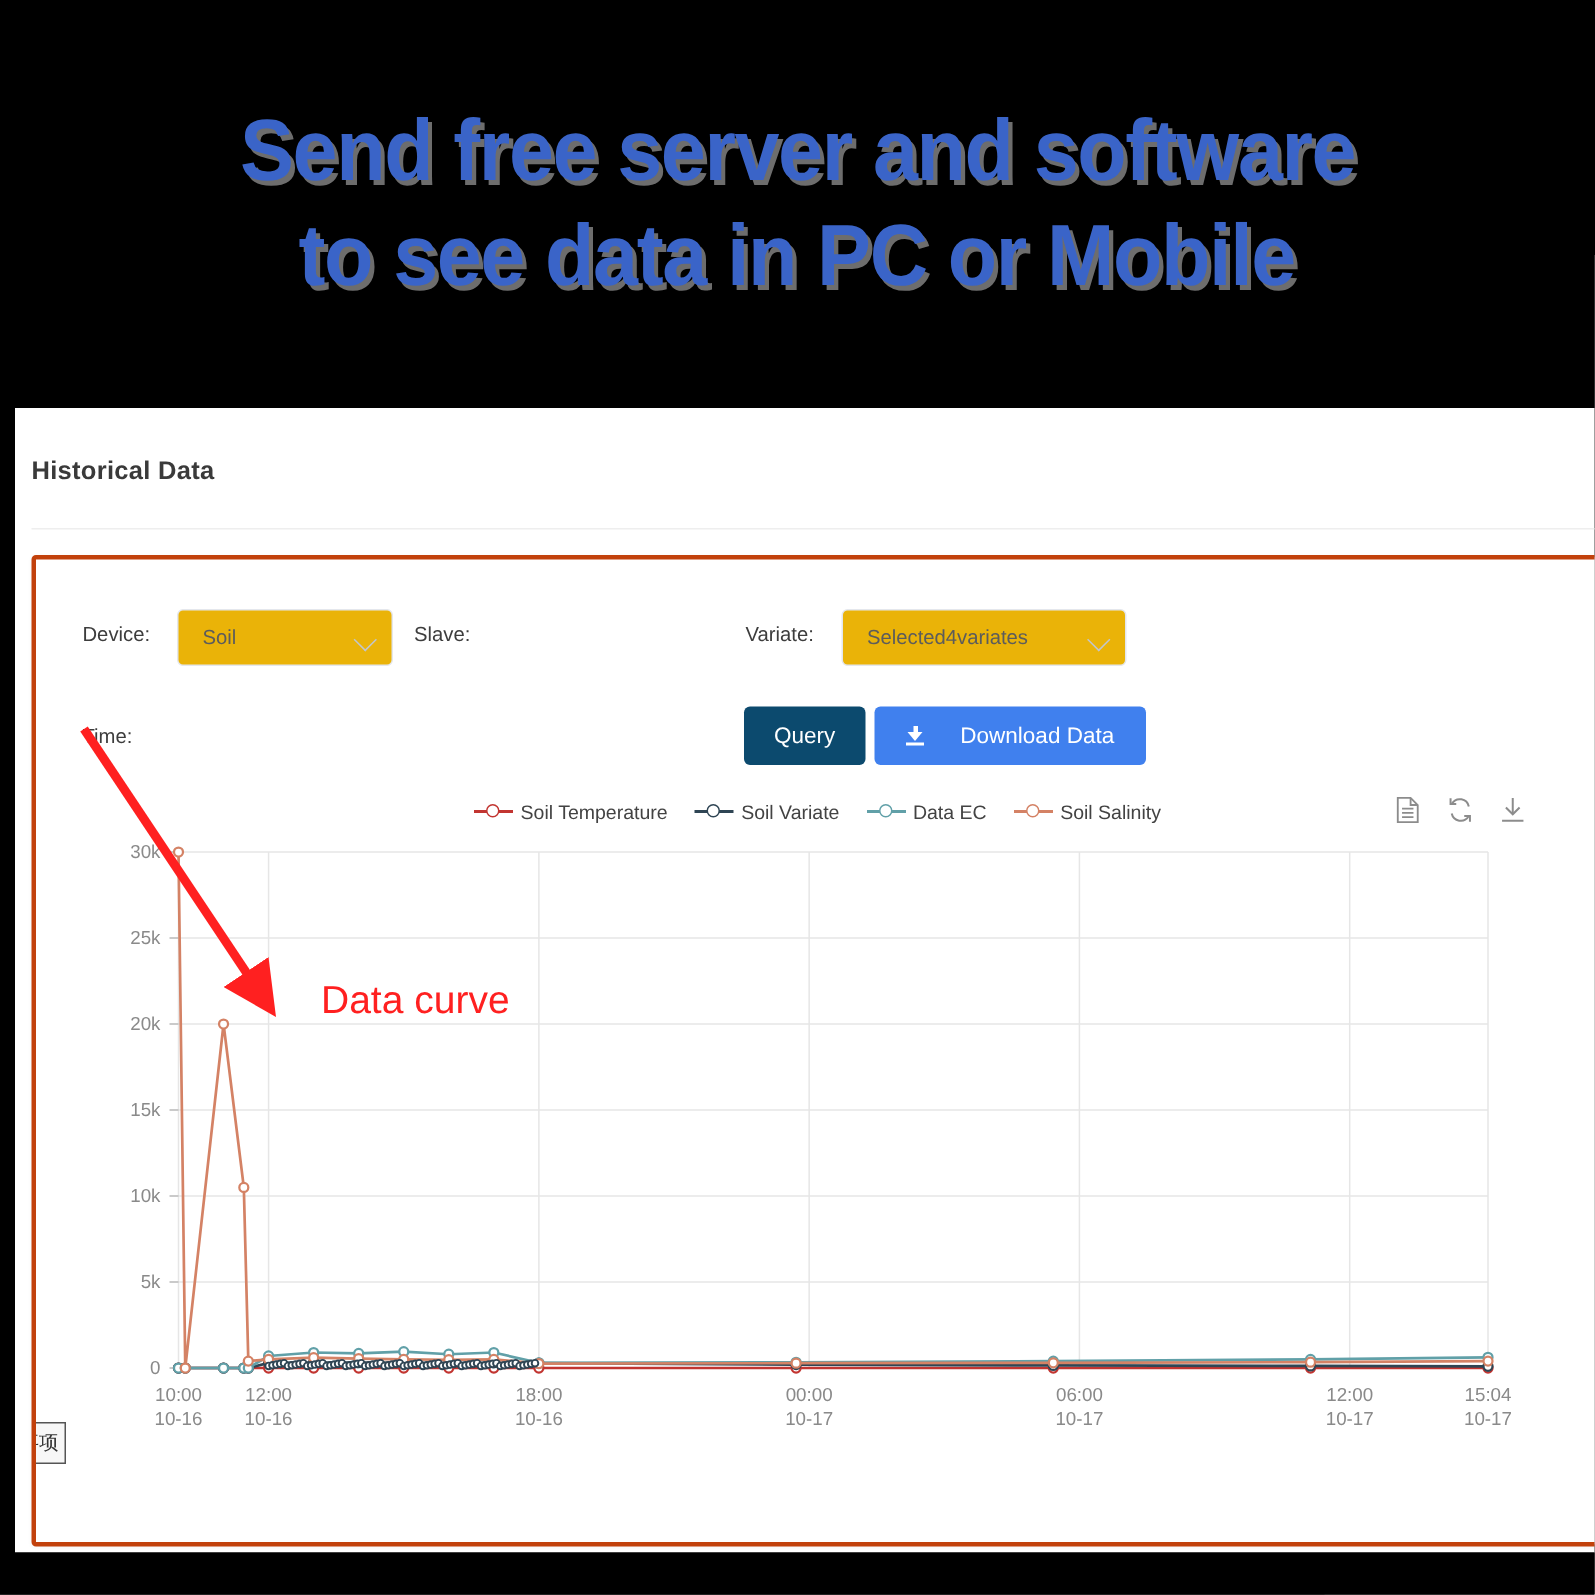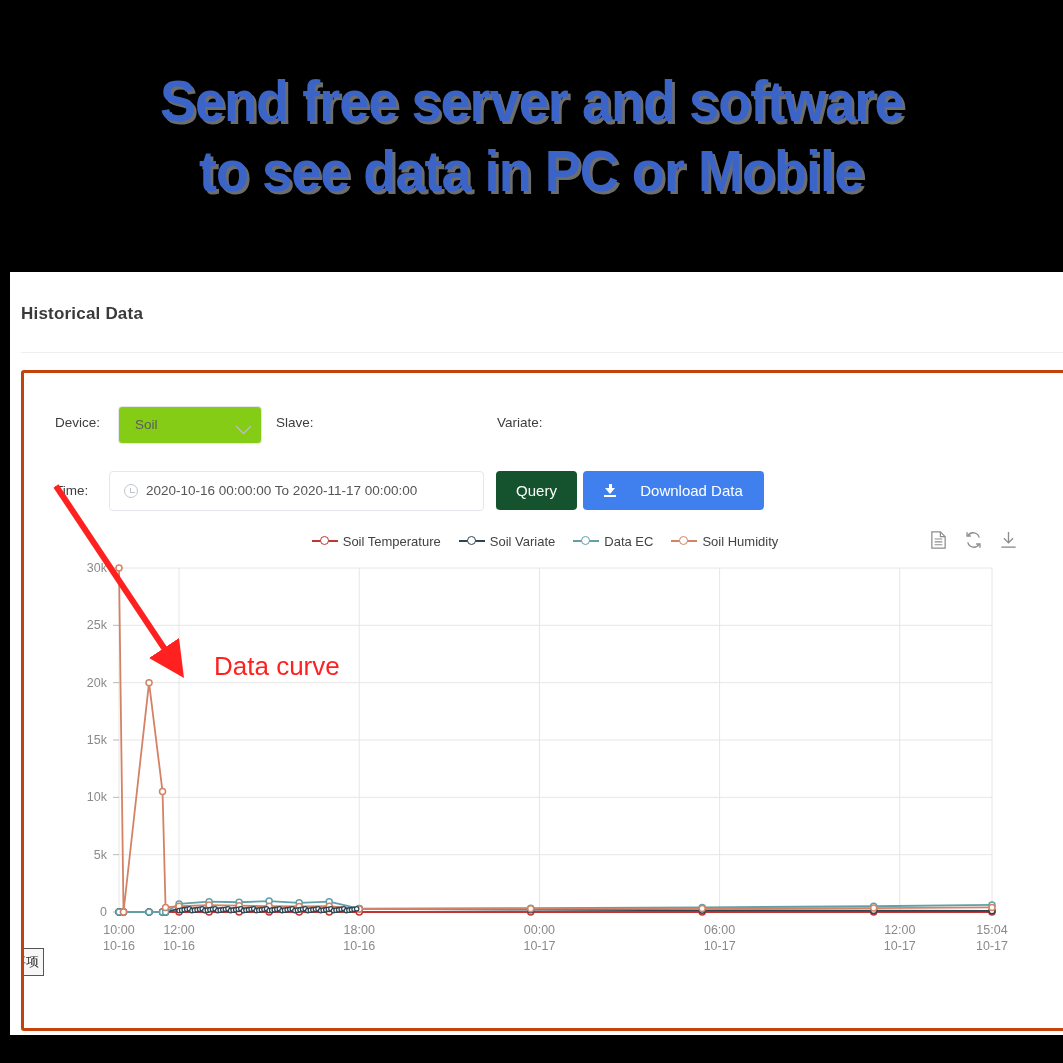--- a/index.html
+++ b/index.html
@@ -86,21 +86,21 @@
     font-size: 13.5px;
     color: #3d3d3d;
     top: 12px;
     white-space: nowrap;
   }
   .select-box {
     position: absolute;
     height: 38px;
     border: 1px solid #e4e7ed;
     border-radius: 4px;
-    background: #84cc16;
+    background: #eab308;
     box-sizing: border-box;
   }
   .select-box .val {
     position: absolute;
     left: 16px; top: 10px;
     font-size: 13.5px;
     color: #5c5c5c;
     white-space: nowrap;
   }
   .chev {
@@ -165,21 +165,21 @@
     border-radius: 4px;
     color: #fff;
     font-size: 15px;
     display: flex;
     align-items: center;
     justify-content: center;
     cursor: pointer;
     user-select: none;
     box-sizing: border-box;
   }
-  .btn-query { left: 472px; top: 0; width: 81px; background: #14532d; text-align: right; }
+  .btn-query { left: 472px; top: 0; width: 81px; background: #0c4a6e; text-align: right; }
   .btn-download { left: 559px; top: 0; width: 181px; background: #4080ee; gap: 24px; }
   .dl-icon {
     position: relative;
     width: 12px; height: 13px;
     display: inline-block;
   }
   .dl-icon::before {
     content: "";
     position: absolute;
     left: 4.5px; top: 0;
@@ -287,29 +287,29 @@
       <div class="filter-row1">
         <div class="field-label" style="left:31px;">Device:</div>
         <div class="select-box" style="left:94px; top:3px; width:144px;">
           <span class="val">Soil</span>
           <span class="chev"></span>
         </div>
 
         <div class="field-label" style="left:252px;">Slave:</div>
 
         <div class="field-label" style="left:473px;">Variate:</div>
+        <div class="select-box" style="left:537px; top:3px; width:190px;">
+          <span class="val">Selected4variates</span>
+          <span class="chev"></span>
+        </div>
       </div>
 
       <div class="filter-row2">
         <div class="field-label" style="left:31px;">Time:</div>
 
-        <div class="time-box">
-          <span class="clock-icon"></span>
-          <span class="time-text">2020-10-16 00:00:00 To 2020-11-17 00:00:00</span>
-        </div>
 
         <div class="btn btn-query">
           <span>Query</span>
         </div>
 
         <div class="btn btn-download">
           <span class="dl-icon">
               <span class="dl-bar"></span>
             </span>
           <span>Download Data</span>
@@ -338,21 +338,21 @@
               <span class="ln" style="background:#61a0a8"></span>
               <span class="dot" style="border-color:#61a0a8"></span>
             </span>
             <span class="legend-text">Data EC</span>
           </div>
           <div class="legend-item">
             <span class="legend-mark">
               <span class="ln" style="background:#d48265"></span>
               <span class="dot" style="border-color:#d48265"></span>
             </span>
-            <span class="legend-text">Soil Humidity</span>
+            <span class="legend-text">Soil Salinity</span>
           </div>
         </div>
 
         <div class="chart-tools">
           <svg class="tool" viewBox="0 0 20 20">
             <path d="M3 1.5h9l5 5v12H3z" fill="none" stroke="#8c8c8c" stroke-width="1.3"></path>
             <path d="M12 1.5v5h5" fill="none" stroke="#8c8c8c" stroke-width="1.3"></path>
             <path d="M6 9h8M6 12h8M6 15h8" stroke="#8c8c8c" stroke-width="1.2"></path>
           </svg>
           <svg class="tool" viewBox="0 0 20 20">

